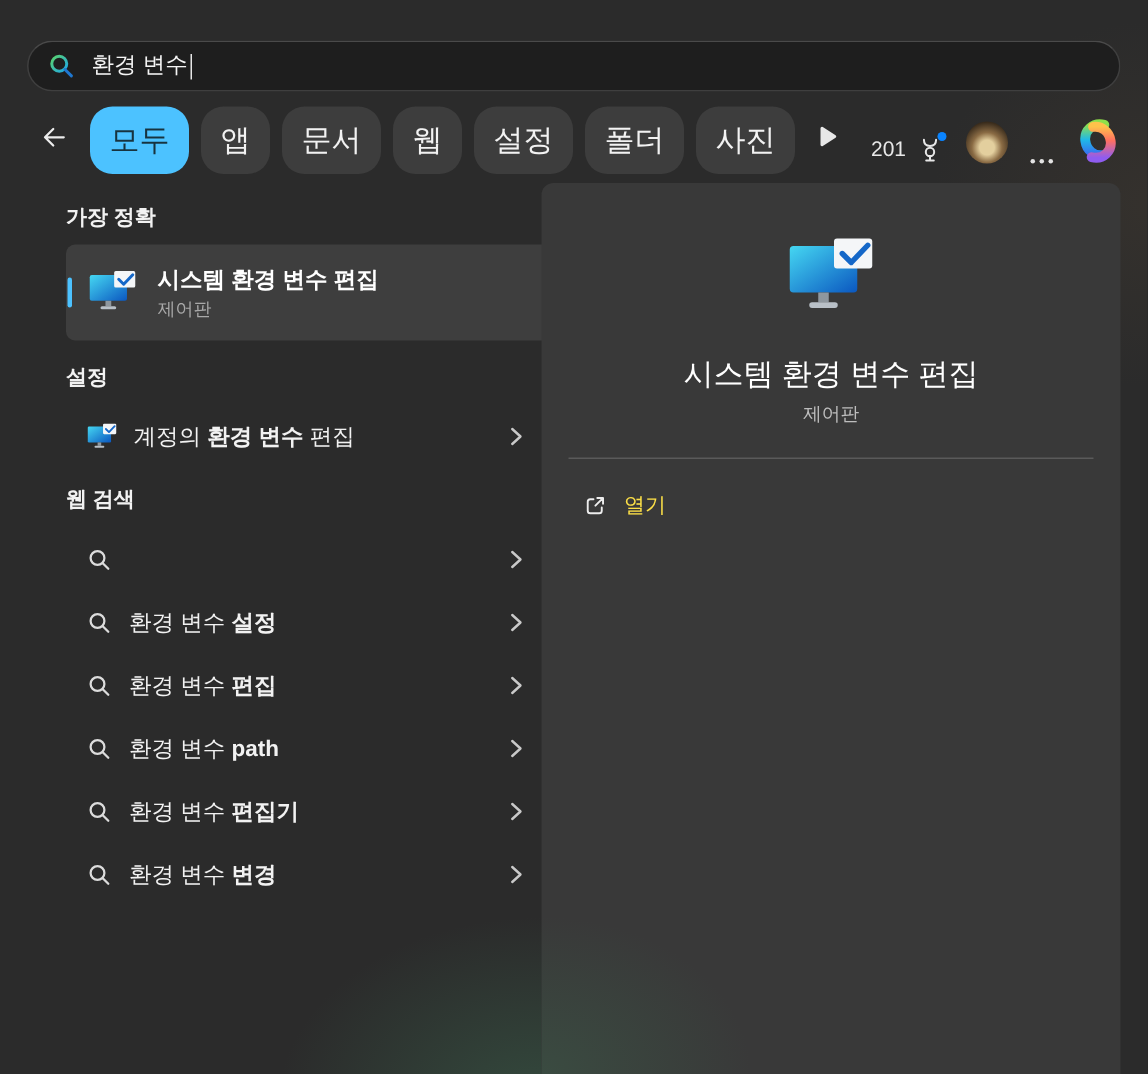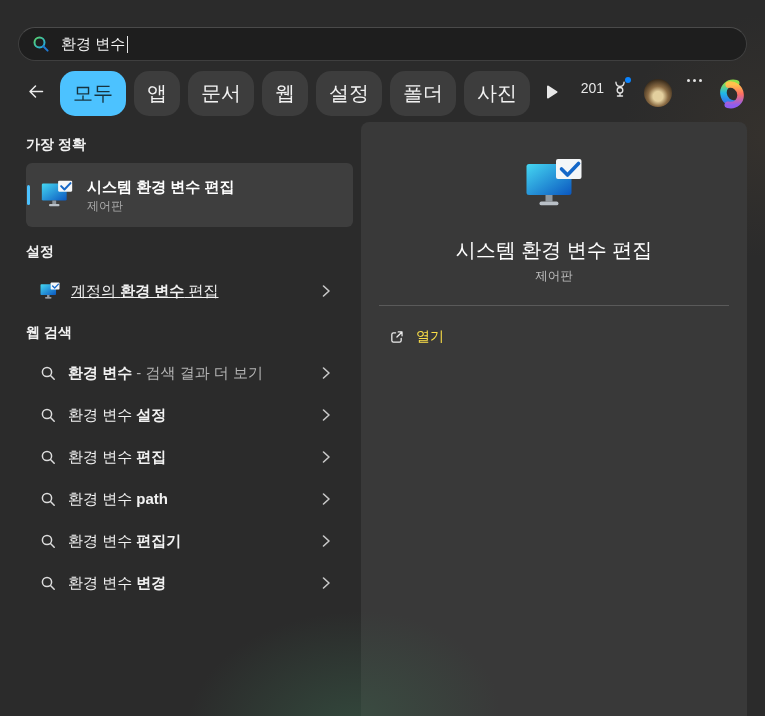--- a/index.html
+++ b/index.html
@@ -30,53 +30,53 @@
     display:flex;align-items:center;
   }
   .back-btn{width:34px;height:31px;display:flex;align-items:center;justify-content:center;margin-right:8px;}
   .tabs{display:flex;gap:8px;align-items:center;}
   .pill{
     height:45px;padding:0 13px;border-radius:15px;background:#3d3d3d;color:#f2f2f2;
     font-size:20px;display:flex;align-items:center;white-space:nowrap;
   }
   .pill.selected{background:var(--accent,#4cc2ff);color:#17333f;}
   .more-filters{margin-left:16px;display:flex;align-items:center;}
-  .right-cluster{margin-left:auto;display:flex;align-items:flex-start;gap:15px;}
+  .right-cluster{margin-left:auto;display:flex;align-items:flex-end;gap:15px;}
   .rewards{display:flex;align-items:center;gap:7px;color:#e8e8e8;font-size:14px;}
   .trophy-wrap{position:relative;display:flex;}
   .notif-dot{position:absolute;top:-2px;right:-2px;width:6px;height:6px;border-radius:50%;background:var(--badge,#0a84ff);}
   .avatar{
     width:28px;height:28px;border-radius:50%;
     background:radial-gradient(circle at 50% 62%, #e3cf9e 0 22%, #8a6b44 45%, #3a2c1c 75%, #1f180f 100%);
   }
   .dots{display:flex;gap:3px;align-items:center;}
   .dots i{width:3px;height:3px;border-radius:50%;background:#e3e3e3;display:block;}
   .copilot{width:30px;height:30px;display:flex;}
   
-  .left-col{position:absolute;left:18px;top:122px;width:343px;}
+  .left-col{position:absolute;left:36px;top:122px;width:343px;}
   .section-heading{
     margin:0 0 0 8px;font-size:14px;font-weight:bold;color:#f2f2f2;line-height:17px;
   }
   .mt14{margin-top:14px}.mt16{margin-top:16px}.mt15{margin-top:14px}
   .best-card{
     margin:10px 0 0 8px;width:327px;height:64px;background:#3e3e3e;border-radius:6px;
     position:relative;display:flex;align-items:center;padding-left:15px;box-sizing:border-box;
   }
   .accent-bar{
     position:absolute;left:1px;top:50%;transform:translateY(-50%);
     width:3px;height:20px;border-radius:2px;background:var(--accent,#4cc2ff);
   }
   .best-card .txt{margin-left:14px;}
   .best-title{font-size:15px;font-weight:bold;color:#ffffff;line-height:18px;}
   .best-sub{font-size:12px;color:#a9a9a9;margin-top:3px;line-height:14px;}
   .row{
     display:flex;align-items:center;height:42px;
     padding:0 28px 0 22px;color:#f2f2f2;font-size:15px;box-sizing:border-box;
   }
-  .row.settings{height:38px;margin-top:12px;text-decoration:underline;}
+  .row.settings{height:38px;margin-top:12px;}
   .row .lead-icon{display:flex;margin-right:11px;flex:none;}
   .row .chev{margin-left:auto;display:flex;flex:none;}
   .segs span{font-weight:400;}
   .segs span.b{font-weight:bold;}
   .segs span.dim{color:#b5b5b5;}
   .web-list{margin-top:11px;}
   
   .right-panel{
     position:absolute;left:361px;top:122px;width:386px;height:594px;
     background:#393939;border-radius:8px 8px 0 0;
@@ -233,21 +233,20 @@
 </div>
 
     <div class="section-heading mt15">웹 검색</div>
     <div class="web-list" id="web-list">
   <div class="row">
     <span class="lead-icon">
       <svg width="17" height="17">
               <use href="#mag-list"></use>
             </svg>
     </span>
-    <span class="segs"><span class="b">환경 변수</span><span class=" dim"> - 검색 결과 더 보기</span></span>
     <span class="chev">
       <svg width="14" height="16">
               <use href="#chevron-r"></use>
             </svg>
     </span>
   </div>
 
   <div class="row">
     <span class="lead-icon">
       <svg width="17" height="17">

